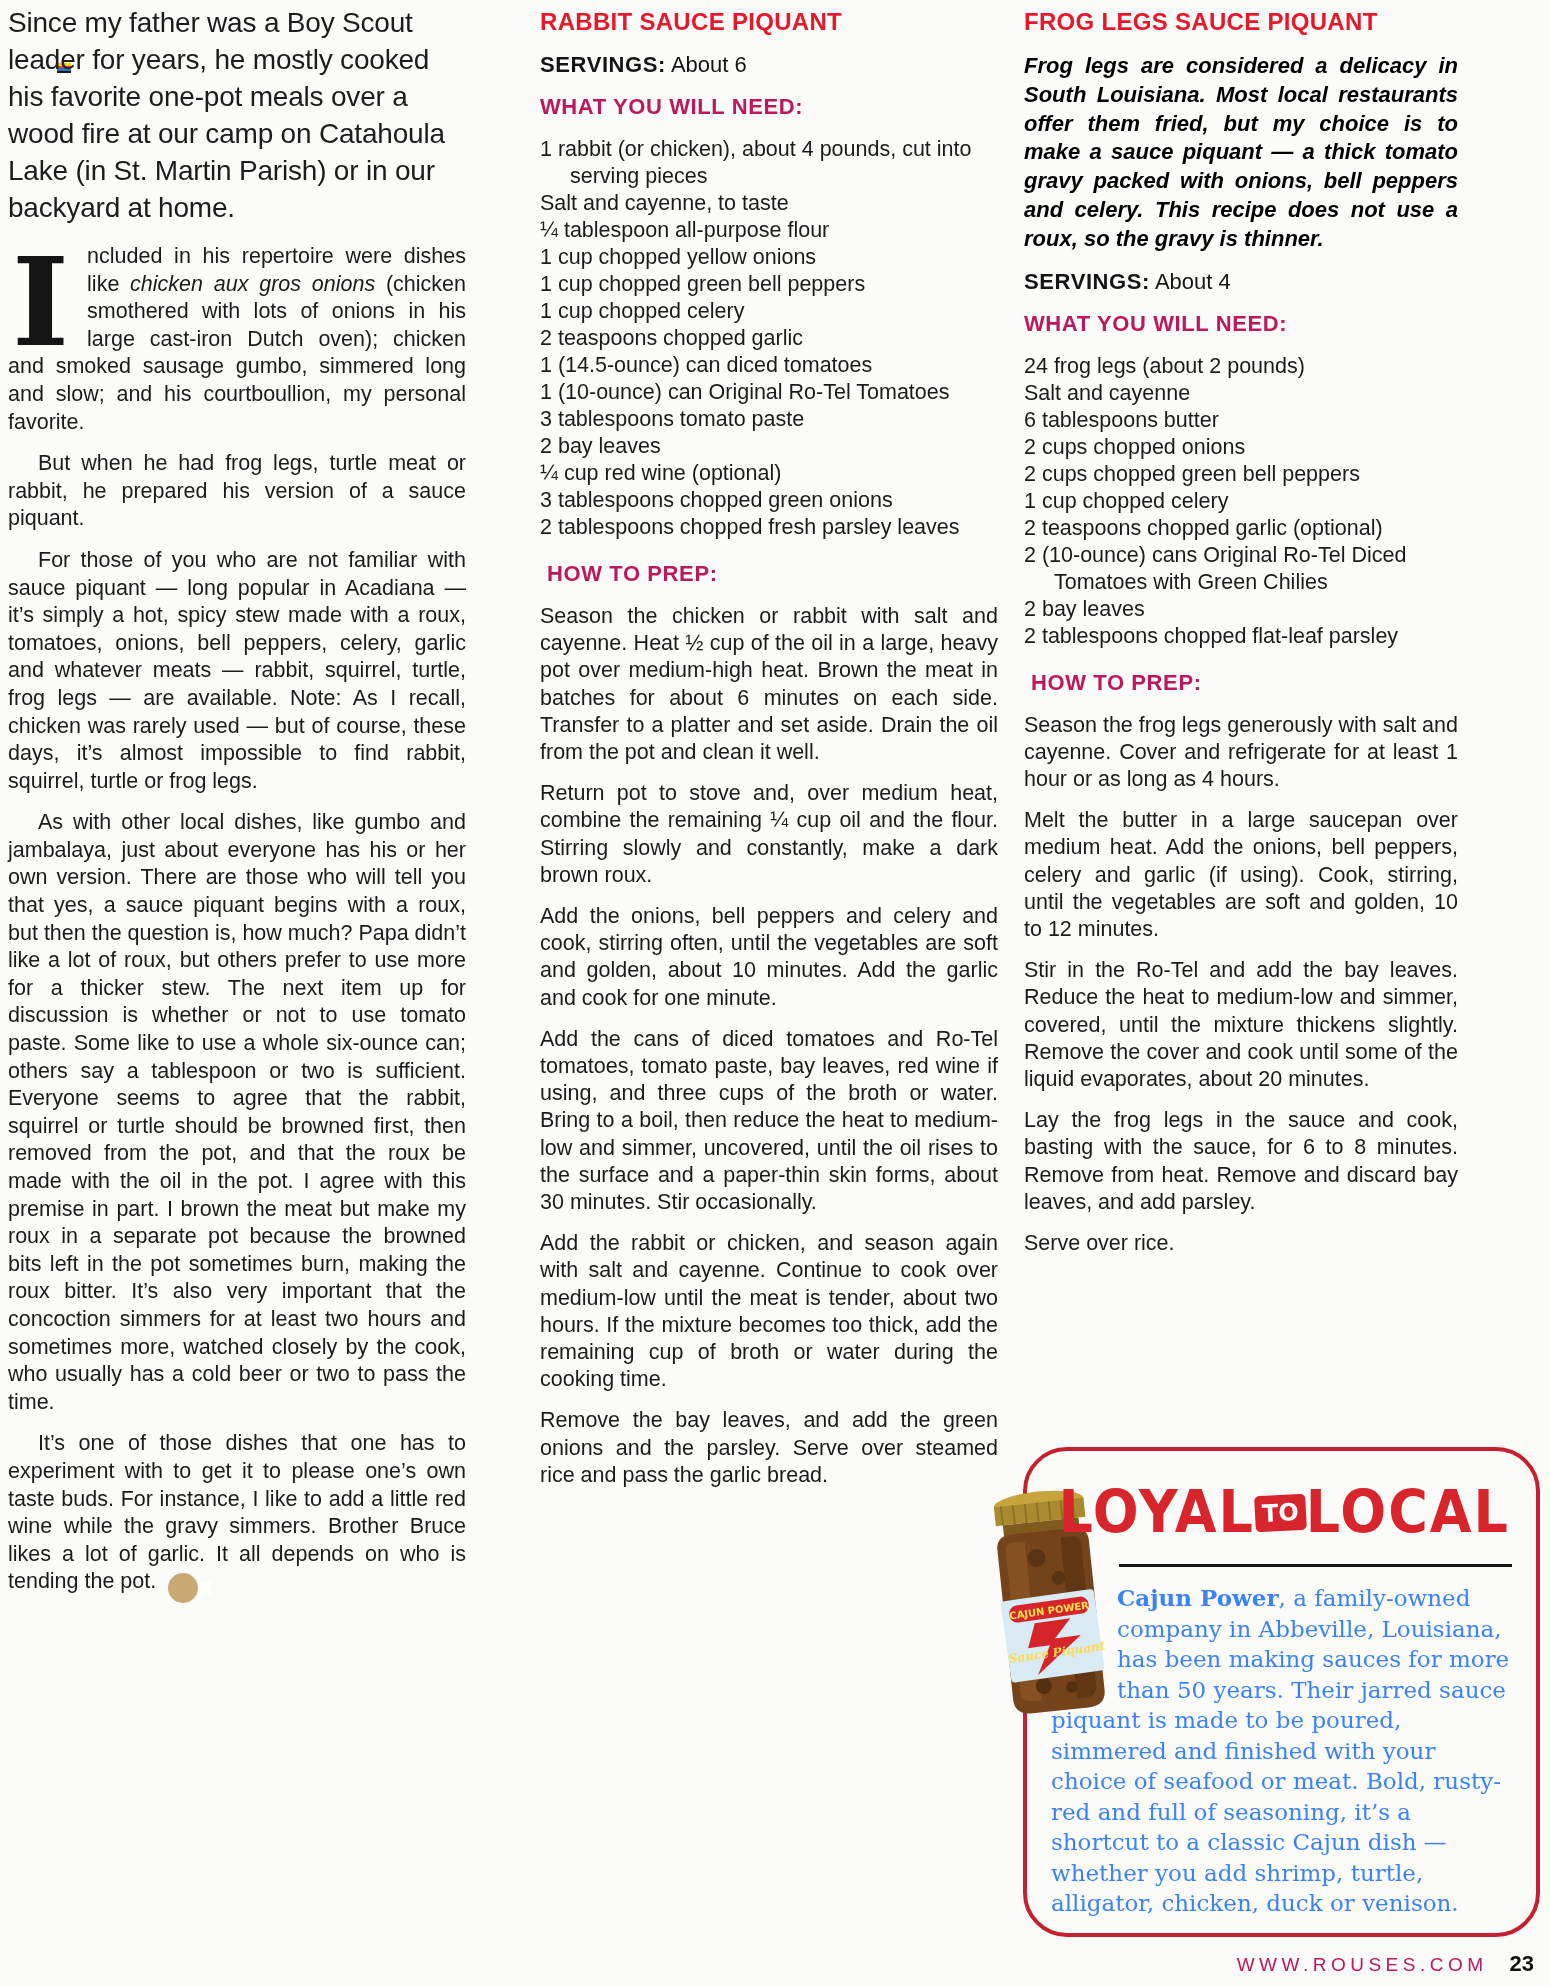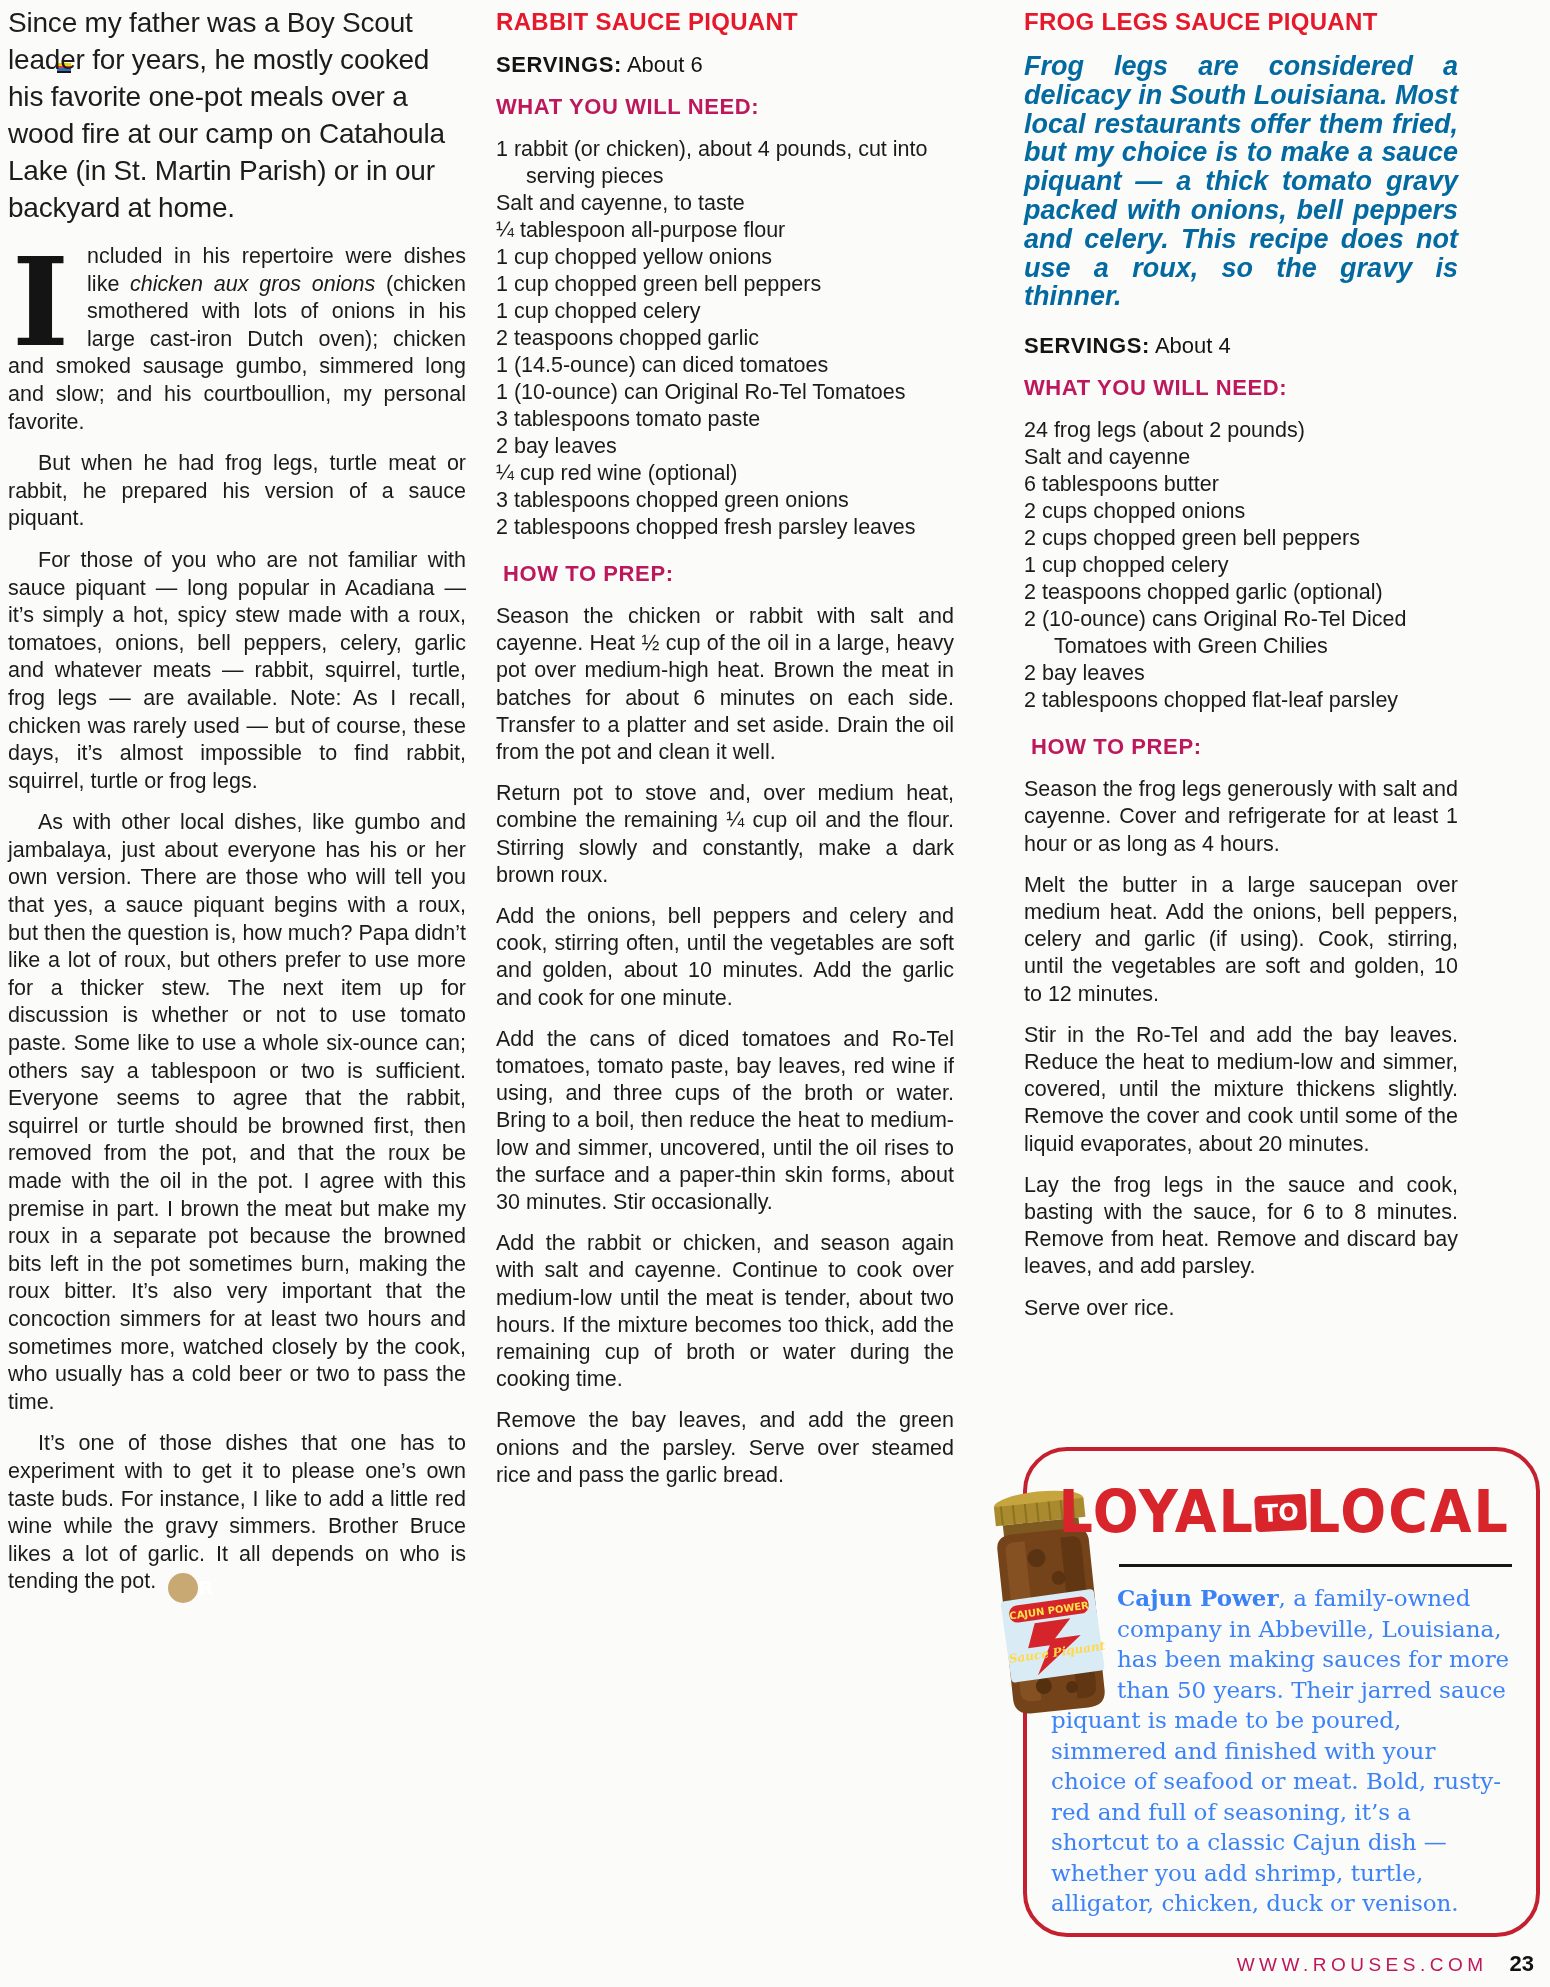--- a/index.html
+++ b/index.html
@@ -4,21 +4,21 @@
 <style>
   * { margin:0; padding:0; box-sizing:border-box; }
   html,body { background:#d9d9d6; }
   .page {
     position:relative; width:1550px; height:1987px; margin:0 auto;
     background:#fbfbf9; color:#1b1b1b; overflow:hidden;
     font-family:"Liberation Sans", sans-serif;
   }
   .col { position:absolute; top:4px; }
   .col-left  { left:8px;    width:458px; }
-  .col-mid   { left:496px;  width:458px; }
+  .col-mid   { left:540px;  width:458px; }
   .col-right { left:1024px; width:434px; }
 
   
   .lead {
     font-size:28px; line-height:37px; color:#1c1c1c; width:446px;
     margin-bottom:17px; letter-spacing:-0.2px;
   }
   .regmark { position:absolute; left:57px; top:63px; width:14px; height:10px;
     display:flex; flex-direction:column; }
   .regmark i { flex:1; display:block; }
@@ -45,22 +45,22 @@
   
   .recipe-title { color:#e5192b; font-size:24px; font-weight:700; letter-spacing:0.3px; margin:4px 0 16px; }
   .meta-line { font-size:22px; margin-bottom:16px; color:#141414; }
   .meta-line b { font-weight:700; letter-spacing:0.6px; }
   .section-label { font-size:22px; font-weight:700; letter-spacing:0.6px; margin:2px 0 16px; color:#be185d; }
   .prep-label { margin-top:20px;margin-left:7px; }
   .ingredients { list-style:none; margin-bottom:8px; }
   .ingredients li { font-size:21.5px; line-height:27px; padding-left:30px; text-indent:-30px; }
   .steps .step { font-size:21.5px; line-height:27.2px; text-align:justify; margin-bottom:14px; }
   .recipe-intro {
-    font-size:27px; line-height:28.8px; font-weight:700; font-style:italic;
-    text-align:justify; margin-bottom:22px; color:#0369a1;
+    font-size:22px; line-height:28.8px; font-weight:700; font-style:italic;
+    text-align:justify; margin-bottom:15px; color:#000000;
   }
 
   
   .loyal-box {
     position:absolute; left:1023px; top:1447px; width:517px; height:490px;
     border:4px solid #c4202f; border-radius:44px; background:#fbfbf9;
   }
   .jar { position:absolute; left:-38px; top:36px; width:120px; height:228px;
     transform:rotate(-6deg); }
   .loyal-logo {

